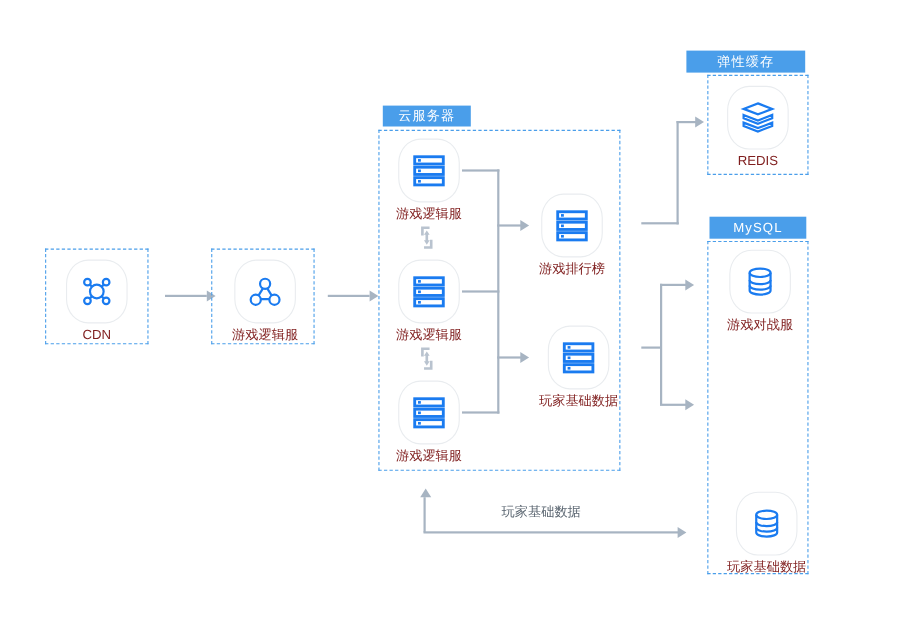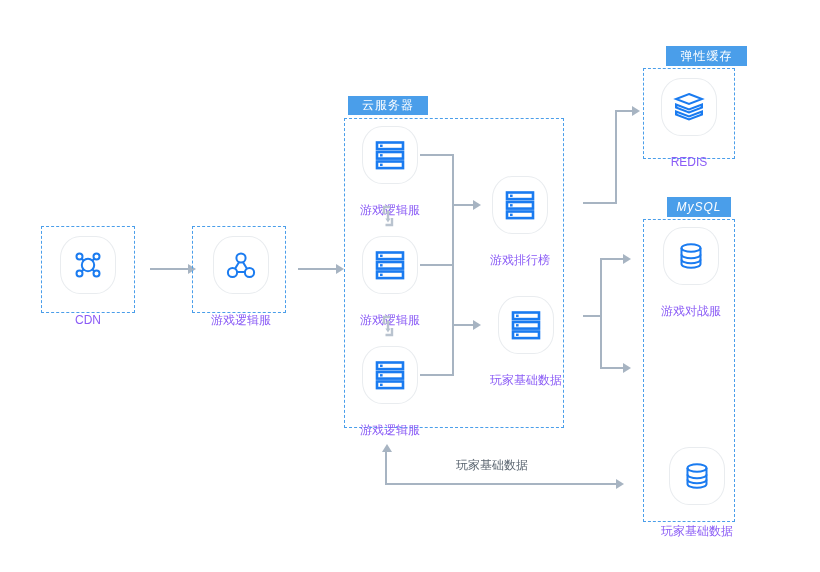--- a/index.html
+++ b/index.html
@@ -11,21 +11,21 @@
   .group-box{position:absolute;border:1px dashed #4a9eea;box-sizing:border-box;background:transparent;}
   .group-banner{position:absolute;background:#4a9eea;color:#ffffff;font-size:12px;
                 display:flex;align-items:center;justify-content:center;letter-spacing:1px;
                 box-sizing:border-box;}
 
   
   .node{position:absolute;display:flex;flex-direction:column;align-items:center;}
   .node-shape{width:56px;height:58px;border:1px solid #e9ecef;border-radius:20px/22px;
               background:#fff;display:flex;align-items:center;justify-content:center;
               box-sizing:border-box;}
-  .node-label{margin-top:20px;font-size:12px;color:#8b5cf6;white-space:nowrap;line-height:1;}
+  .node-label{margin-top:4px;font-size:12px;color:#7f1d1d;white-space:nowrap;line-height:1;}
 
   
   .hline{position:absolute;height:2px;background:#a7b4c2;}
   .vline{position:absolute;width:2px;background:#a7b4c2;}
   .arrow-r{position:absolute;width:0;height:0;border-top:5px solid transparent;
            border-bottom:5px solid transparent;border-left:8px solid #a7b4c2;}
   .arrow-u{position:absolute;width:0;height:0;border-left:5px solid transparent;
            border-right:5px solid transparent;border-bottom:8px solid #a7b4c2;}
 
   .edge-label{position:absolute;font-size:12px;color:#5a6570;white-space:nowrap;}
@@ -220,36 +220,36 @@
   <div class="arrow-r" style="left:623px;top:254px;"></div>
   <div class="hline" style="left:600px;top:367px;width:24px;"></div>
   <div class="arrow-r" style="left:623px;top:363px;"></div>
 
   <div class="arrow-u" style="left:382px;top:444px;"></div>
   <div class="vline" style="left:385px;top:452px;height:32px;"></div>
   <div class="hline" style="left:385px;top:483px;width:232px;"></div>
   <div class="arrow-r" style="left:616px;top:479px;"></div>
   <div class="edge-label" style="left:456px;top:457px;">玩家基础数据</div>
 
-  <div class="group-banner" style="left:666px;top:46px;width:81px;height:20px;">弹性缓存</div>
+  <div class="group-banner" style="left:624px;top:46px;width:108px;height:20px;">弹性缓存</div>
   <div class="group-box" style="left:643px;top:68px;width:92px;height:91px;"></div>
   <div class="node" style="left:661px;top:78px;">
     <div class="node-shape">
       <svg width="34" height="34" viewBox="0 0 34 34">
         <g fill="none" stroke="#1a7bf0" stroke-width="2">
           <path d="M17 4 L30 9 L17 14 L4 9 Z"></path>
           <path d="M4 14.5 L17 19.5 L30 14.5 L30 17.5 L17 22.5 L4 17.5 Z"></path>
           <path d="M4 21.5 L17 26.5 L30 21.5 L30 24.5 L17 29.5 L4 24.5 Z"></path>
         </g>
       </svg>
     </div>
     <div class="node-label">REDIS</div>
   </div>
 
-  <div class="group-banner" style="left:667px;top:197px;width:64px;height:20px;font-style:italic;">MySQL</div>
+  <div class="group-banner" style="left:645px;top:197px;width:88px;height:20px;">MySQL</div>
   <div class="group-box" style="left:643px;top:219px;width:92px;height:303px;"></div>
 
   <div class="node" style="left:661px;top:227px;">
     <div class="node-shape">
       <svg width="32" height="32" viewBox="0 0 32 32">
         <g fill="none" stroke="#1a7bf0" stroke-width="2">
           <ellipse cx="16" cy="8" rx="9.5" ry="3.8"></ellipse>
           <path d="M6.5 8 V24 a9.5 3.8 0 0 0 19 0 V8"></path>
           <path d="M6.5 14.5 a9.5 3.8 0 0 0 19 0"></path>
           <path d="M6.5 19.5 a9.5 3.8 0 0 0 19 0"></path>

